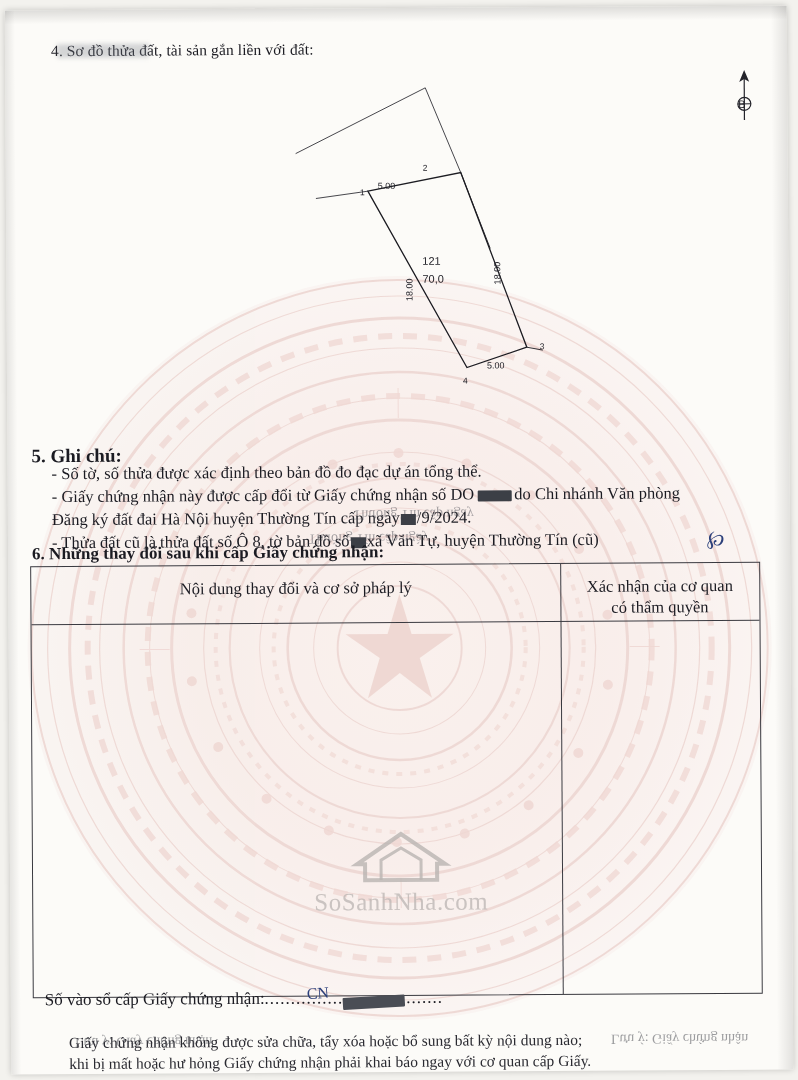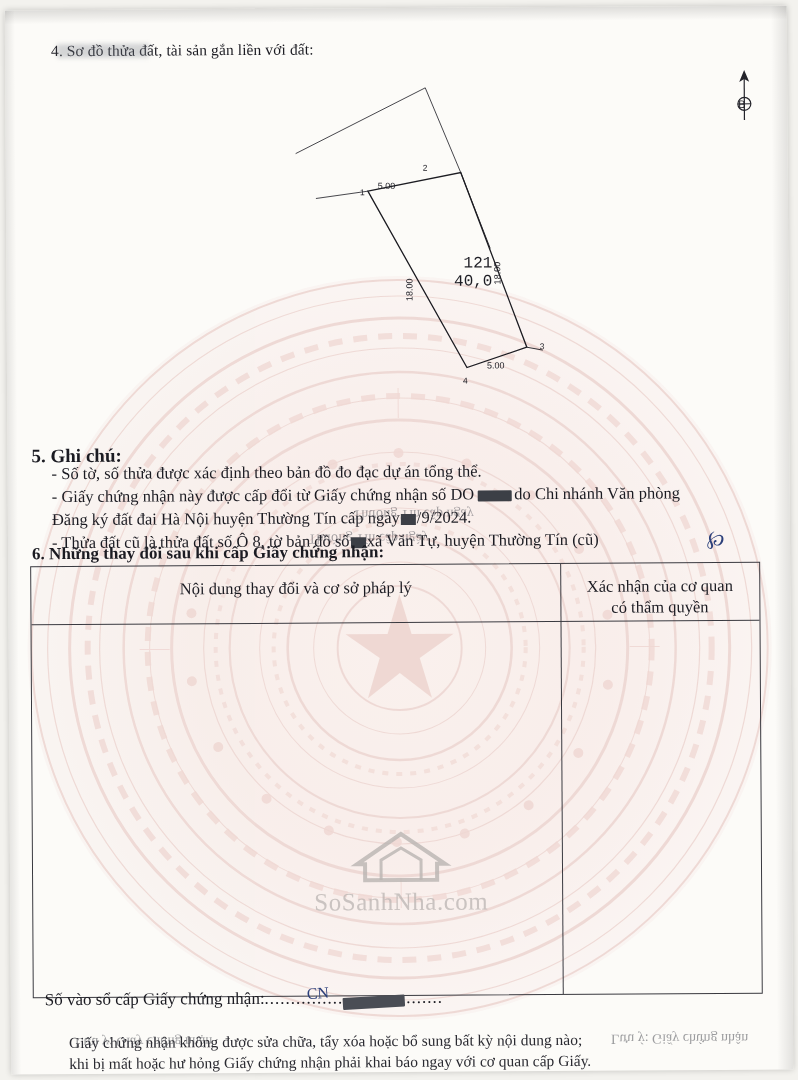--- a/index.html
+++ b/index.html
@@ -113,24 +113,24 @@
     white-space: nowrap;
   }
   .sk-num {
     position: absolute;
     font-family: "Liberation Sans", sans-serif;
     font-size: 8.5px;
     color: #23232a;
   }
   .sk-mid {
     position: absolute;
-    font-family: Liberation Mono, monospace;
-    font-size: 16px;
+    font-family: Liberation Sans, sans-serif;
+    font-size: 11px;
     color: #1d1d24;
-    text-align: right;
+    text-align: left;
     white-space: nowrap;
   }
   .rot90 { transform: rotate(-90deg); transform-origin: left top; }
 
   
   .sec5-title {
     position: absolute;
     left: 24px;
     top: 435px;
     font-size: 19px;
@@ -410,21 +410,21 @@
         <div class="sk-num" style="left:283px; top:279px;">3</div>
         <div class="sk-num" style="left:206px; top:313px;">4</div>
 
         <div class="sk-label" style="left:122px; top:118px;">5.00</div>
         <div class="sk-label" style="left:230px; top:298px;">5.00</div>
 
         <div class="sk-label rot90" style="left:148px; top:238px;">18.00</div>
         <div class="sk-label rot90" style="left:236px; top:222px;">18.00</div>
 
         <div class="sk-mid" style="left:166px; top:192px; width:70px;">121</div>
-        <div class="sk-mid" style="left:166px; top:210px; width:70px;">40,0</div>
+        <div class="sk-mid" style="left:166px; top:210px; width:70px;">70,0</div>
       </div>
 
       <div class="sec5-title">5. Ghi chú:</div>
 
       <div class="sec5">
         <p>- Số tờ, số thửa được xác định theo bản đồ đo đạc dự án tổng thể.</p>
         <p>
           <span>- Giấy chứng nhận này được cấp đổi từ Giấy chứng nhận số DO</span><span class="blk"></span><span>do Chi nhánh Văn phòng</span>
         </p>
         <p>

